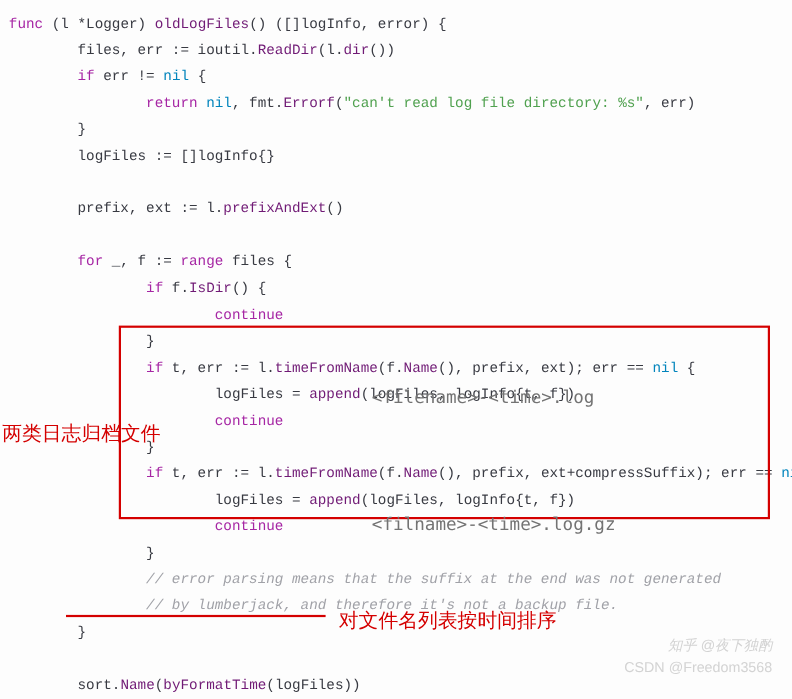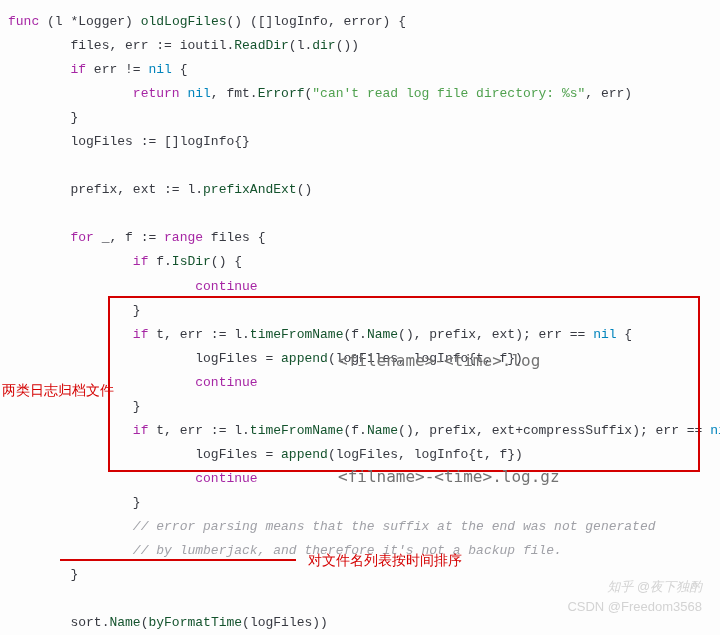--- a/index.html
+++ b/index.html
@@ -15,36 +15,36 @@
     height: 635px;
     box-sizing: border-box;
     overflow: hidden;
   }
   pre {
     margin: 0;
     font-family: inherit;
     white-space: pre;
   }
   .kw { color: #a626a4; }      
-  .fn { color: #14532d; font-family: Liberation Mono, monospace; }        
+  .fn { color: #701a75; font-family: Liberation Mono, monospace; }        
   .str { color: #50a14f; }
   .cmt { color: #a0a1a7; font-style: italic; }
   .pln { color: #383a42; }
   .nil { color: #0184bc; }
 
   .red-box {
     position: absolute;
     border: 2px solid #d40000;
     pointer-events: none;
   }
   .anno {
     position: absolute;
     color: #d40000;
     font-family: "Microsoft YaHei", Arial, sans-serif;
-    font-size: 14px;
+    font-size: 18px;
     pointer-events: none;
   }
   .anno2 {
     position: absolute;
     color: #737373;
     font-family: Consolas, Monaco, monospace;
     font-size: 16px;
     pointer-events: none;
   }
   .red-underline {

